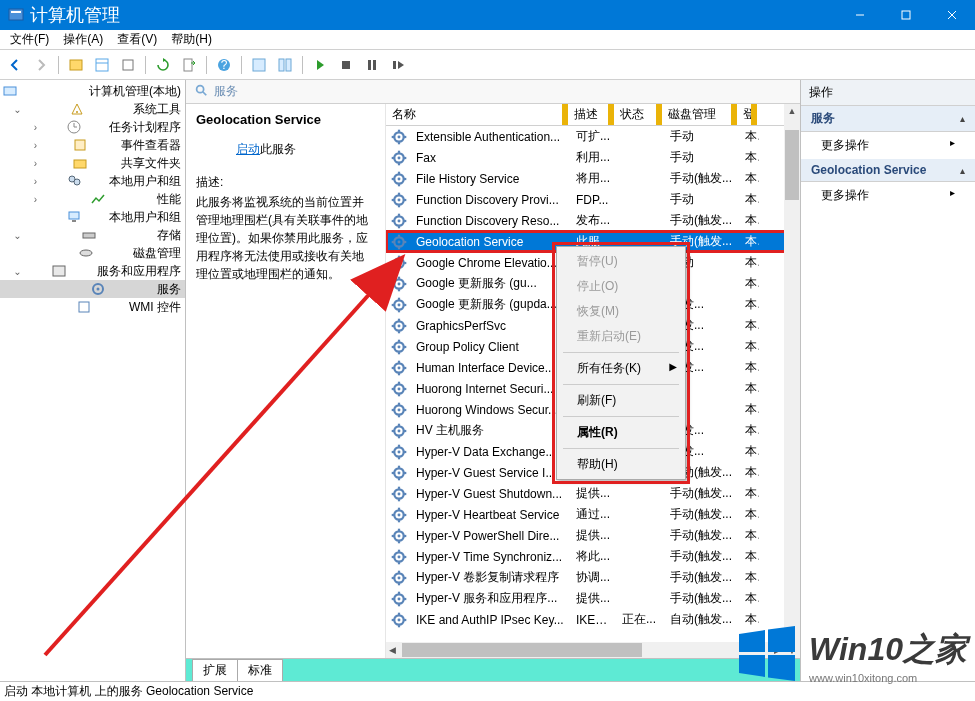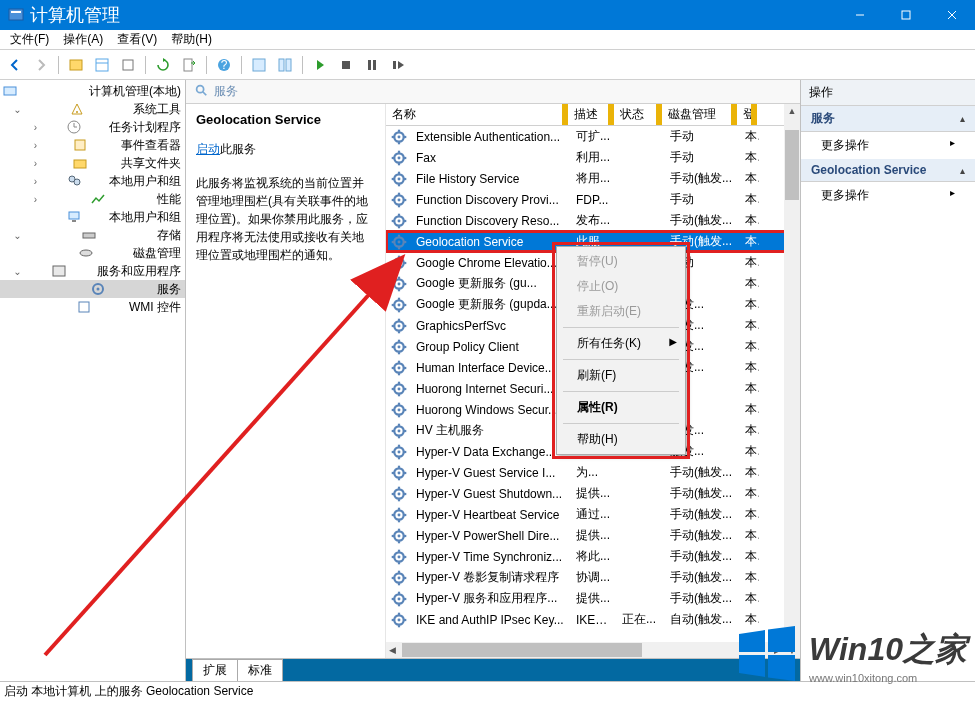--- a/index.html
+++ b/index.html
@@ -35,42 +35,42 @@
 .indent-1 { padding-left: 12px; }
 .indent-2 { padding-left: 30px; }
 
 
 .middle { flex: 1; display: flex; flex-direction: column; min-width: 0; }
 .search-bar { display: flex; align-items: center; background: #f8f8f8; border-bottom: 1px solid #d0d0d0; height: 24px; padding-left: 8px; gap: 6px; }
 
 .service-content { flex: 1; display: flex; min-height: 0; border-bottom: 1px solid #c0c0c0; position: relative; }
 .detail-pane { width: 200px; padding: 8px 10px; border-right: 1px solid #e6e6e6; overflow: hidden; }
 .detail-pane h3 { font-weight: bold; font-size: 13px; margin-bottom: 14px; }
-.detail-pane .startlink { margin-bottom: 16px; }
+.detail-pane .startlink { margin-bottom: 16px; margin-left: 40px; }
 .detail-pane a { color: #0066cc; text-decoration: underline; cursor: pointer; }
 .detail-pane .desc-label { margin-bottom: 2px; }
 .detail-pane .desc-body { line-height: 1.5; }
 
 .list-pane { flex: 1; display: flex; flex-direction: column; min-width: 0; position: relative; }
 .list-header { display: flex; border-bottom: 1px solid #d0d0d0; background: #fff; height: 22px; align-items: center; }
 .list-header .col { padding: 0 6px; border-right: 6px solid #eab308; height: 100%; display: flex; align-items: center; overflow: hidden; }
 .col-name { width: 182px; }
 .col-desc { width: 46px; }
 .col-state { width: 48px; }
 .col-start { width: 75px; }
 .col-logon { width: 20px; }
 
 .list-body { flex: 1; overflow: hidden; position: relative; }
 .svc-row { display: flex; align-items: center; height: 21px; padding-left: 0; }
 .svc-row.selected { background: #0078d7; color: #fff; }
 .svc-row.selected-red { outline: 3px solid #e02020; outline-offset: -2px; }
 .svc-row .rcol { padding: 0 6px; overflow: hidden; white-space: nowrap; text-overflow: ellipsis; }
 .svc-row .gear { width: 18px; height: 16px; margin-left: 4px; margin-right: 2px; flex-shrink:0; display:flex; align-items:center; justify-content:center; }
 
-.tabs-bottom { height: 22px; display: flex; align-items: flex-end; padding-left: 6px; background: #0369a1; }
+.tabs-bottom { height: 22px; display: flex; align-items: flex-end; padding-left: 6px; background: #5eead4; }
 .tabs-bottom .tab { border: 1px solid #aaa; border-bottom: none; padding: 2px 10px; background: #fff; margin-right: -1px; font-size: 12px; }
 .tabs-bottom .tab.active { background: #fff; }
 
 
 .actions-panel { width: 175px; border-left: 1px solid #c0c0c0; display: flex; flex-direction: column; }
 .actions-panel .ap-header { background: #eef2f6; font-weight: normal; padding: 4px 8px; border-bottom: 1px solid #d0d0d0; }
 .actions-panel .ap-section { background: #e6eef7; padding: 4px 10px; border-bottom: 1px solid #d0d0d0; display: flex; align-items: center; justify-content: space-between; font-weight: 600; color: #2a4a7a; }
 .actions-panel .ap-section .caret { font-size: 10px; color: #444; font-weight: normal; }
 .actions-panel .ap-item { padding: 5px 20px; cursor: pointer; }
 .actions-panel .ap-item .arrow { float: right; font-size: 10px; }
@@ -366,20 +366,21 @@
       <span style="color:#6a8db3;">服务</span>
     </div>
 
     <div class="service-content">
 
       <div class="detail-pane">
         <h3>Geolocation Service</h3>
         <div class="startlink">
           <a>启动</a><span>此服务</span>
         </div>
+        <div class="desc-label">描述:</div>
         <div class="desc-body">此服务将监视系统的当前位置并管理地理围栏(具有关联事件的地理位置)。如果你禁用此服务，应用程序将无法使用或接收有关地理位置或地理围栏的通知。</div>
       </div>
 
       <div class="list-pane">
         <div class="list-header">
           <div class="col col-name">名称</div>
           <div class="col col-desc">描述</div>
           <div class="col col-state">状态</div>
           <div class="col col-start">磁盘管理</div>
           <div class="col col-logon">登</div>
@@ -839,20 +840,21 @@
               <span class="rcol" style="width:46px">IKEE...</span>
               <span class="rcol" style="width:48px">正在...</span>
               <span class="rcol" style="width:75px">自动(触发...</span>
               <span class="rcol" style="width:20px">本</span>
             </div>
           </div>
 
         <div class="context-menu context-menu-outline" style="left:170px; top:142px;">
           <div class="cm-item disabled">暂停(U)</div>
           <div class="cm-item disabled">停止(O)</div>
+          <div class="cm-item disabled">恢复(M)</div>
           <div class="cm-item disabled">重新启动(E)</div>
           <div class="cm-sep"></div>
           <div class="cm-item"><span>所有任务(K)</span><span class="sub-arrow">▶</span></div>
           <div class="cm-sep"></div>
           <div class="cm-item">刷新(F)</div>
           <div class="cm-sep"></div>
           <div class="cm-item"><b>属性(R)</b></div>
           <div class="cm-sep"></div>
           <div class="cm-item">帮助(H)</div>
         </div>

